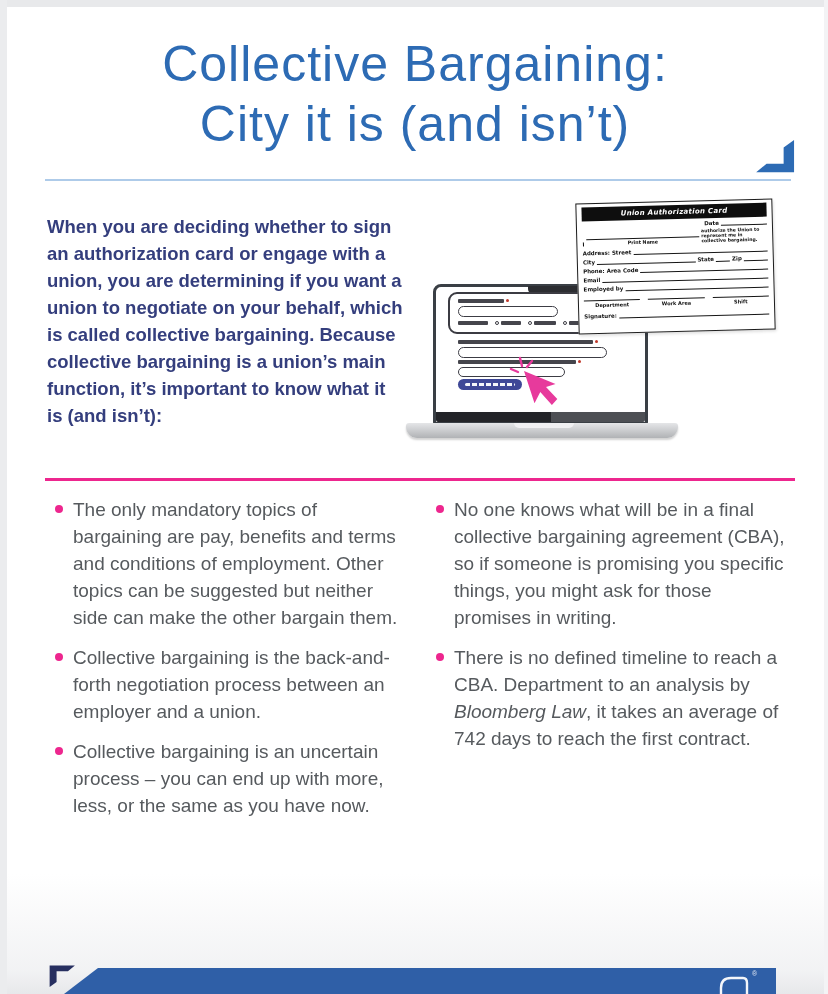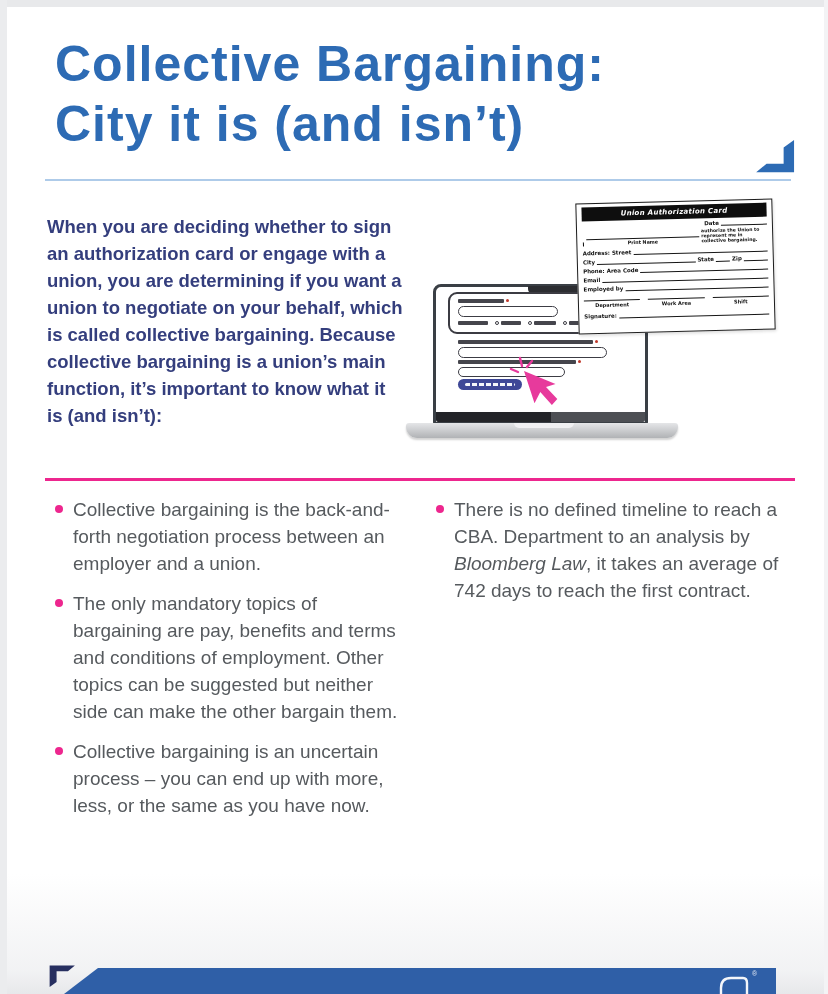--- a/index.html
+++ b/index.html
@@ -8,21 +8,21 @@
 
   
   .frame-top  { position:absolute; left:0; top:0; width:100%; height:7px; background:#e8e9eb; z-index:30; }
   .frame-left { position:absolute; left:0; top:0; width:7px; height:100%; background:#ebecee; z-index:30; }
   .frame-right{ position:absolute; right:0; top:0; width:4px; height:100%; background:#f3f3f5; z-index:30; }
   .bottom-wash{ position:absolute; left:0; bottom:0; width:100%; height:120px; z-index:1;
                 background:linear-gradient(to bottom, rgba(234,235,238,0) 0%, rgba(231,232,235,.55) 80%, rgba(227,228,231,.85) 100%); pointer-events:none; }
 
   
   .title { position:absolute; left:55px; top:34px; width:720px; color:#2d6bb4;
-           font-size:50px; line-height:60px; font-weight:700; letter-spacing:1px; }
+           font-size:50px; line-height:60px; font-weight:400; letter-spacing:1px;text-align:center; }
   .corner-tr { position:absolute; left:756px; top:140px; }
   .hr-blue { position:absolute; left:45px; top:179px; width:746px; height:2px; background:#aecbe9; }
 
   
   .intro { position:absolute; left:47px; top:213px; width:358px; color:#343e7d;
            font-size:18.5px; line-height:27px; font-weight:700; }
 
   
   .illustration { position:absolute; left:400px; top:195px; width:412px; height:258px; }
   .laptop-screen { position:absolute; left:33px; top:89px; width:215px; height:141px;
@@ -215,32 +215,36 @@
           <div class="blank"></div>
         </div>
     </div>
   </div>
 
   <div class="divider-pink"></div>
 
   <ul class="bullet-col col-left" id="bullets-left">
       <li class="bullet-item">
         <span class="dot"></span>
+        <p><span>The only mandatory topics of bargaining are pay, benefits and terms and conditions of employment. Other topics can be suggested but neither side can make the other bargain them.</span></p>
+      </li>
+      <li class="bullet-item">
+        <span class="dot"></span>
         <p><span>Collective bargaining is the back-and-forth negotiation process between an employer and a union.</span></p>
-      </li>
-      <li class="bullet-item">
-        <span class="dot"></span>
-        <p><span>The only mandatory topics of bargaining are pay, benefits and terms and conditions of employment. Other topics can be suggested but neither side can make the other bargain them.</span></p>
       </li>
       <li class="bullet-item">
         <span class="dot"></span>
         <p><span>Collective bargaining is an uncertain process – you can end up with more, less, or the same as you have now.</span></p>
       </li>
     </ul>
   <ul class="bullet-col col-right" id="bullets-right">
+      <li class="bullet-item">
+        <span class="dot"></span>
+        <p><span>No one knows what will be in a final collective bargaining agreement (CBA), so if someone is promising you specific things, you might ask for those promises in writing.</span></p>
+      </li>
       <li class="bullet-item">
         <span class="dot"></span>
         <p><span>There is no defined timeline to reach a CBA. Department to an analysis by </span><em>Bloomberg Law</em><span>, it takes an average of 742 days to reach the first contract.</span></p>
       </li>
     </ul>
 
   <div class="footer-bar"></div>
   <svg class="corner-bl" width="28" height="24" viewBox="0 0 44 38">
     <g transform="rotate(180 22 19)">
         <polygon points="40,0 40,34 0,34 11,25 29,25 29,8" fill="#272f60"></polygon>

